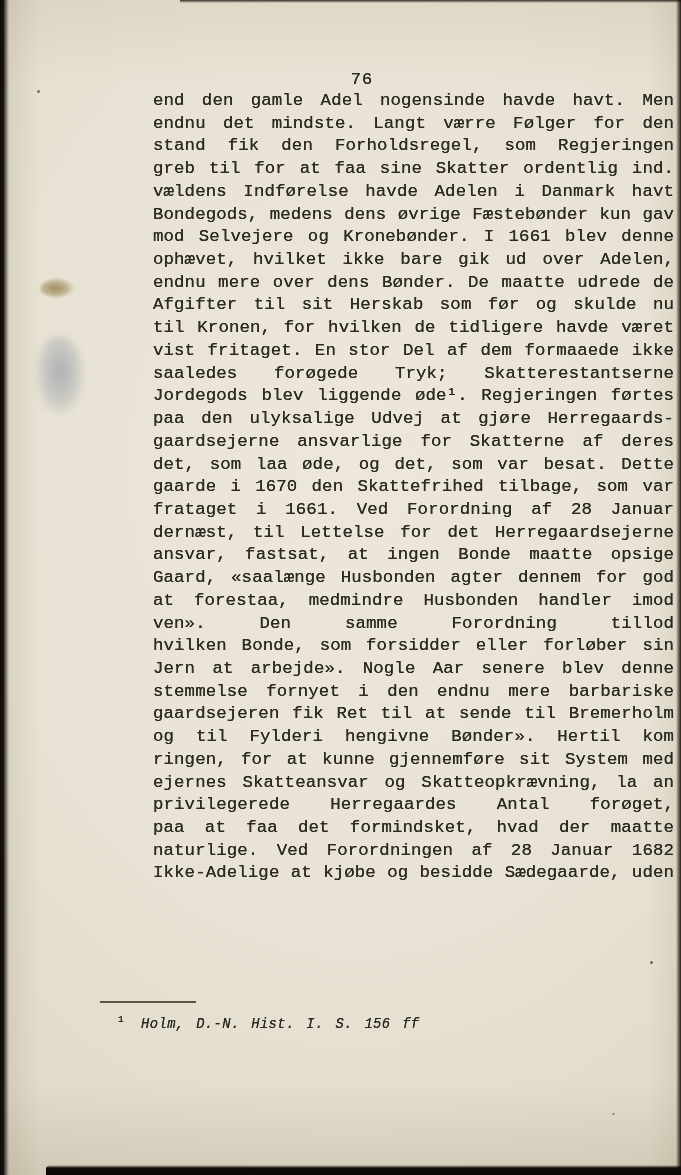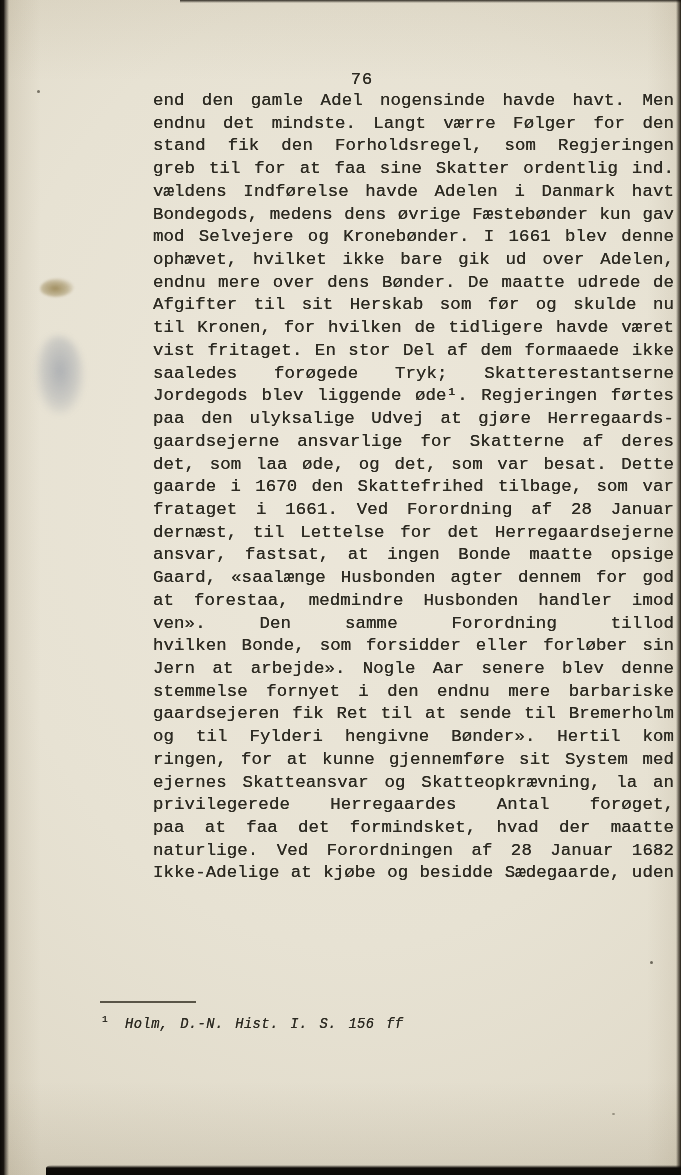--- a/index.html
+++ b/index.html
@@ -96,21 +96,21 @@
   
   .footnote-rule {
     position: absolute;
     left: 100px; top: 1001px;
     width: 96px; height: 2px;
     background: #413c2f;
     opacity: 0.85;
   }
   .footnote {
     position: absolute;
-    left: 102px; top: 1014px;
+    left: 118px; top: 1014px;
     width: 450px;
     font-size: 13.8px;
     font-style: italic;
     letter-spacing: 0.4px;
     word-spacing: 3px;
     text-shadow: 0 0 0.4px currentColor;
   }
   .fn-marker {
     font-size: 9.5px;
     font-style: normal;

